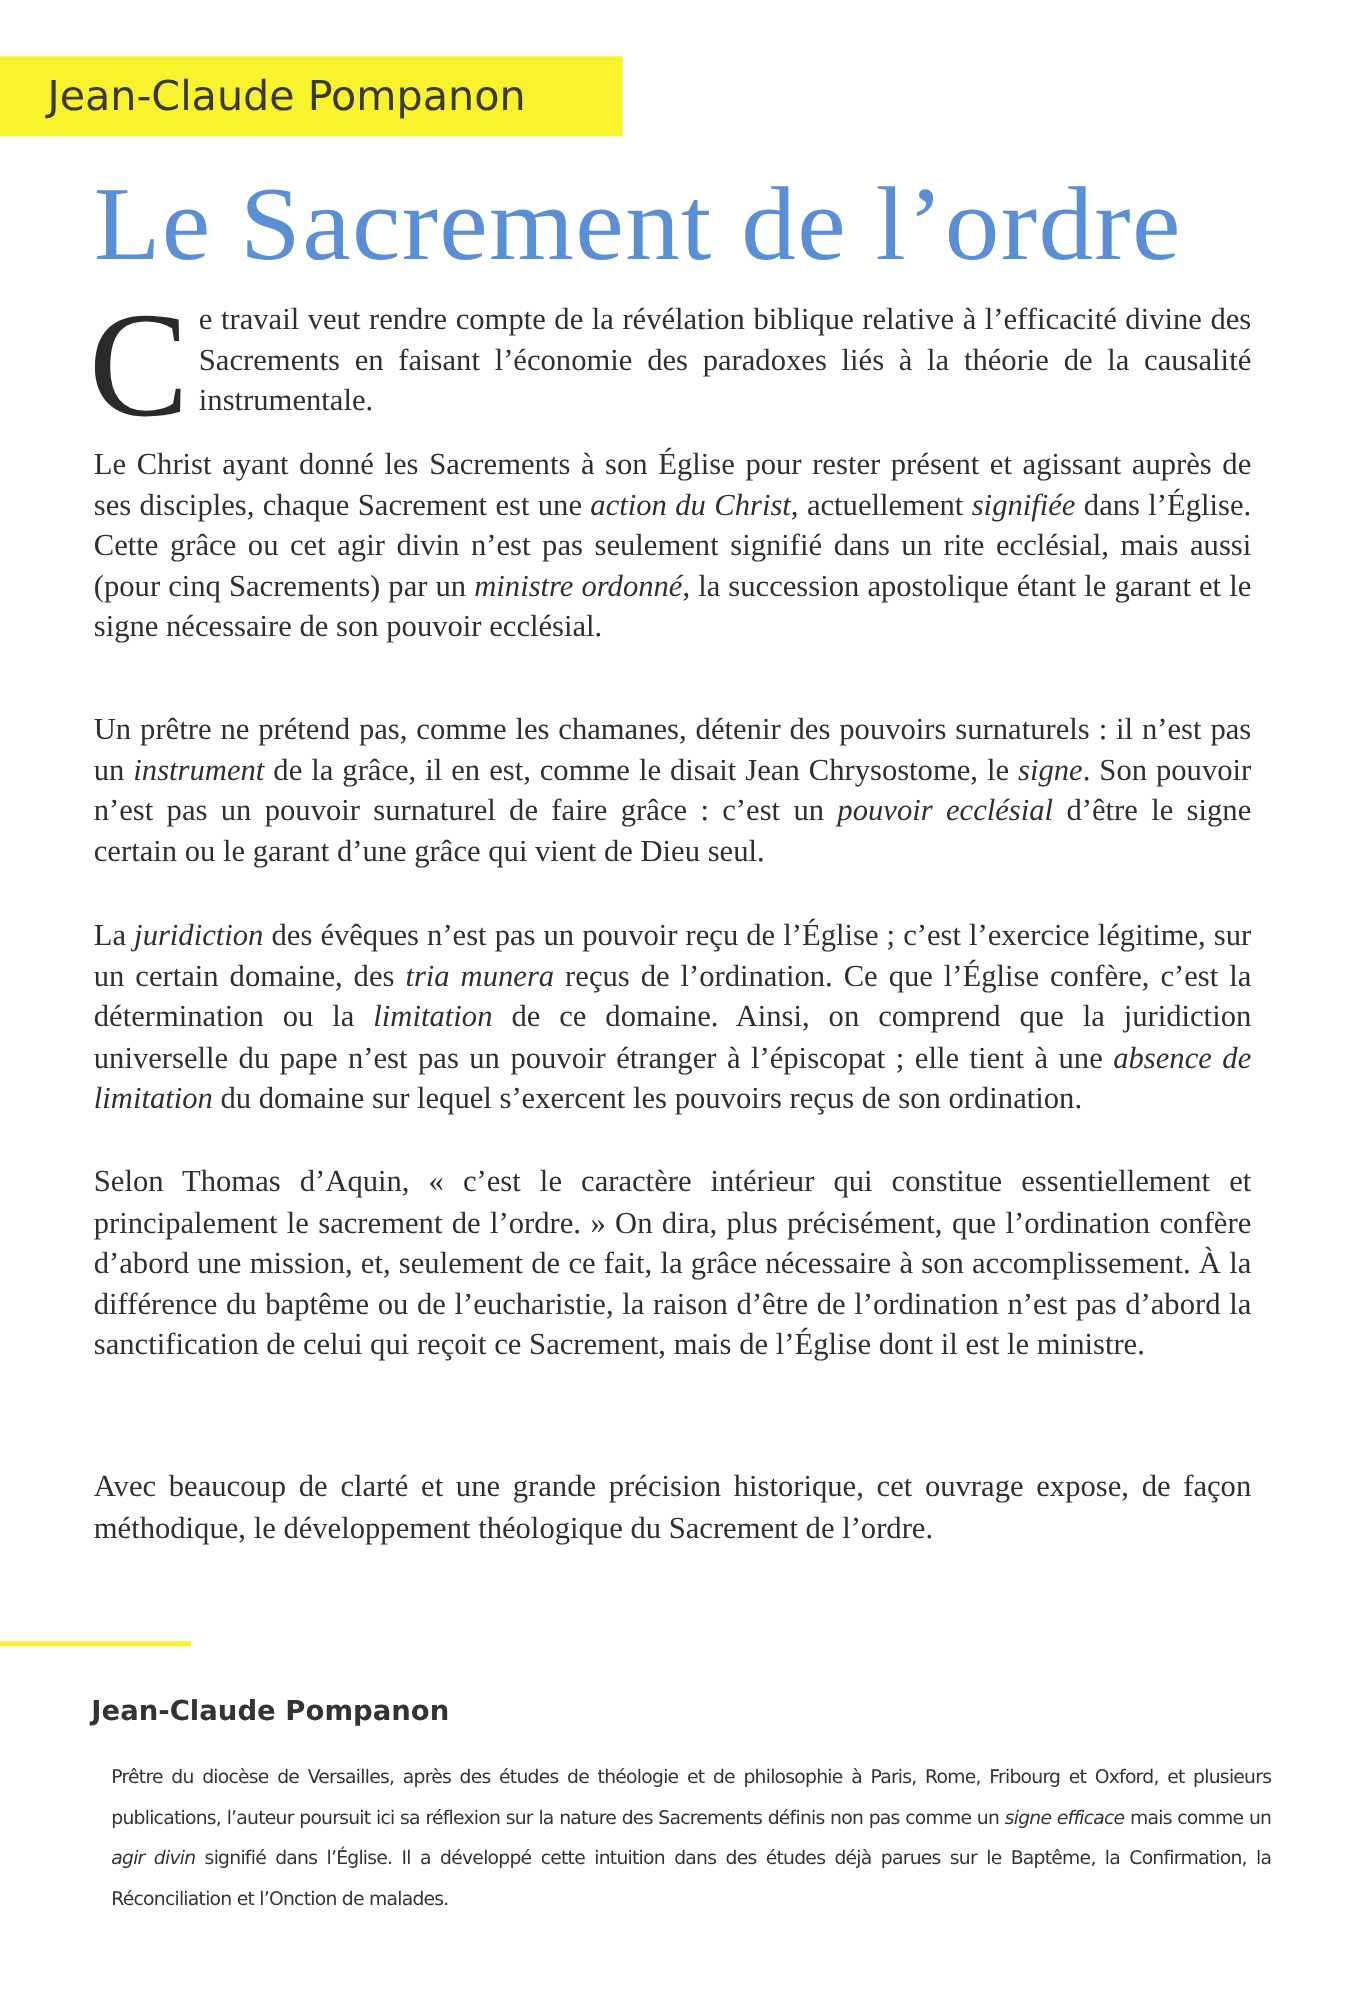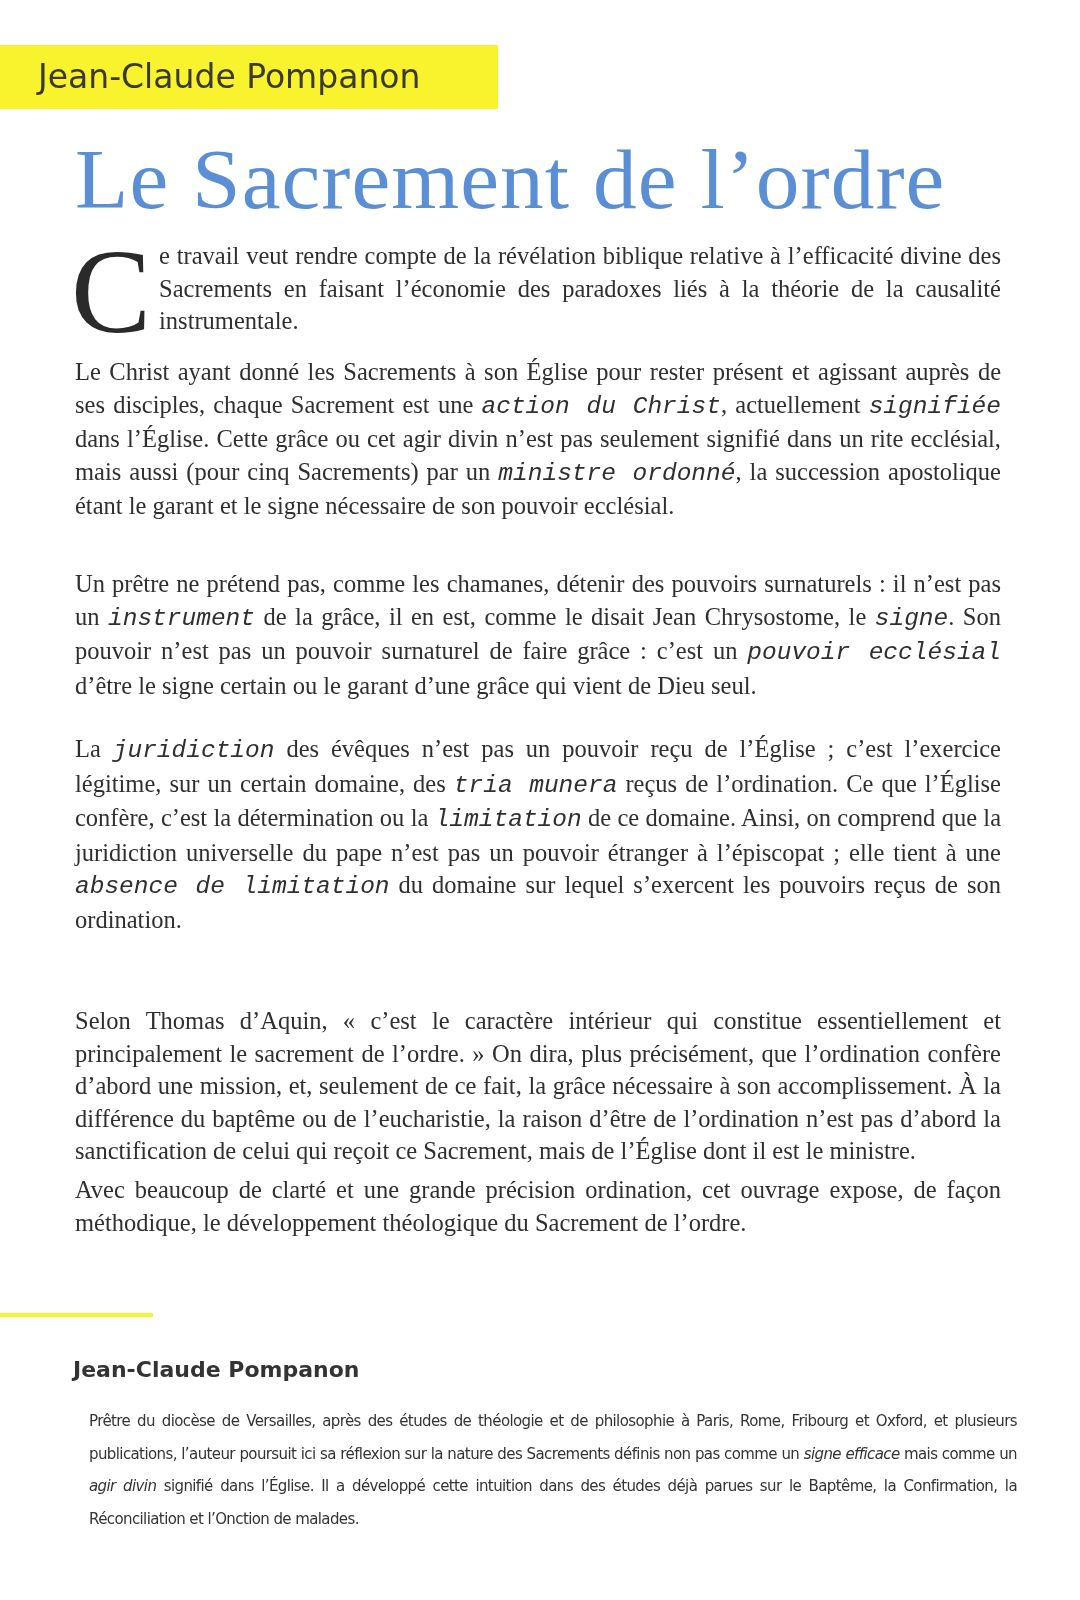--- a/index.html
+++ b/index.html
@@ -49,39 +49,39 @@
       position: absolute;
       left: 75px;
       width: 926px;
       font-family: "Liberation Serif", serif;
       font-size: 24.5px;
       line-height: 32.6px;
       color: #2f2f2f;
       text-align: justify;
       margin: 0;
     }
-    .body-text em { font-style: italic; font-family: Liberation Mono, monospace; }
+    .body-text em { font-style: italic; }
     .intro {
       top: 240px;
       left: 75px;
       width: 926px;
     }
     .dropcap {
       float: left;
       font-family: "Liberation Serif", serif;
       font-size: 120px;
       line-height: 96px;
       height: 96px;
       margin: 4px 8px 0 -4px;
       color: #2a2a2a;
     }
     .p1 { top: 356px; }
     .p2 { top: 568px; }
     .p3 { top: 733px; }
-    .p4 { top: 1005px; }
+    .p4 { top: 930px; }
     .p5 { top: 1174px; }
     .divider {
       position: absolute;
       left: 0;
       top: 1313px;
       width: 153px;
       height: 4px;
       background: #f9f32d;
     }
     .bio-name {
@@ -120,18 +120,18 @@
 
 <p class="body-text intro">
   <span class="dropcap">C</span>
   <span>e travail veut rendre compte de la révélation biblique relative à l’efficacité divine des Sacrements en faisant l’économie des paradoxes liés à la théorie de la causalité instrumentale.</span>
 </p>
 
 <p class="body-text p1"><span>Le Christ ayant donné les Sacrements à son Église pour rester présent et agissant auprès de ses disciples, chaque Sacrement est une </span><em>action du Christ</em><span>, actuellement </span><em>signifiée</em><span> dans l’Église. Cette grâce ou cet agir divin n’est pas seulement signifié dans un rite ecclésial, mais aussi (pour cinq Sacrements) par un </span><em>ministre ordonné</em><span>, la succession apostolique étant le garant et le signe nécessaire de son pouvoir ecclésial.</span></p>
 <p class="body-text p2"><span>Un prêtre ne prétend pas, comme les chamanes, détenir des pouvoirs surnaturels : il n’est pas un </span><em>instrument</em><span> de la grâce, il en est, comme le disait Jean Chrysostome, le </span><em>signe</em><span>. Son pouvoir n’est pas un pouvoir surnaturel de faire grâce : c’est un </span><em>pouvoir ecclésial</em><span> d’être le signe certain ou le garant d’une grâce qui vient de Dieu seul.</span></p>
 <p class="body-text p3"><span>La </span><em>juridiction</em><span> des évêques n’est pas un pouvoir reçu de l’Église ; c’est l’exercice légitime, sur un certain domaine, des </span><em>tria munera</em><span> reçus de l’ordination. Ce que l’Église confère, c’est la détermination ou la </span><em>limitation</em><span> de ce domaine. Ainsi, on comprend que la juridiction universelle du pape n’est pas un pouvoir étranger à l’épiscopat ; elle tient à une </span><em>absence de limitation</em><span> du domaine sur lequel s’exercent les pouvoirs reçus de son ordination.</span></p>
 <p class="body-text p4"><span>Selon Thomas d’Aquin, « c’est le caractère intérieur qui constitue essentielle­ment et principalement le sacrement de l’ordre. » On dira, plus précisément, que l’ordination confère d’abord une mission, et, seulement de ce fait, la grâce nécessaire à son accomplissement. À la différence du baptême ou de l’eucha­ristie, la raison d’être de l’ordination n’est pas d’abord la sanctification de celui qui reçoit ce Sacrement, mais de l’Église dont il est le ministre.</span></p>
-<p class="body-text p5"><span>Avec beaucoup de clarté et une grande précision ordination, cet ouvrage expose, de façon méthodique, le développement théologique du Sacrement de l’ordre.</span></p>
+<p class="body-text p5"><span>Avec beaucoup de clarté et une grande précision historique, cet ouvrage expose, de façon méthodique, le développement théologique du Sacrement de l’ordre.</span></p>
 
 <div class="divider"></div>
 
 <div class="bio-name">Jean-Claude Pompanon</div>
 <p class="bio-text"><span>Prêtre du diocèse de Versailles, après des études de théologie et de philosophie à Paris, Rome, Fribourg et Oxford, et plusieurs publications, l’auteur poursuit ici sa réflexion sur la nature des Sacrements définis non pas comme un </span><em>signe efficace</em><span> mais comme un </span><em>agir divin</em><span> signifié dans l’Église. Il a développé cette intuition dans des études déjà parues sur le Baptême, la Confirmation, la Réconciliation et l’Onction de malades.</span></p>
 
 </body></html>

